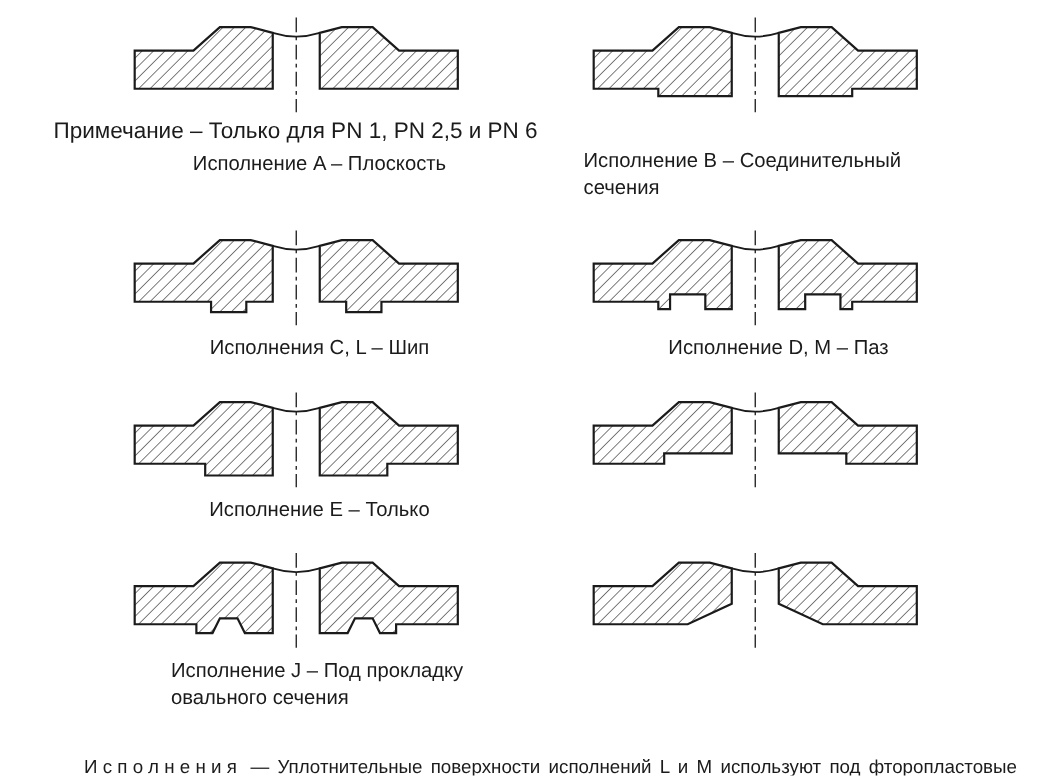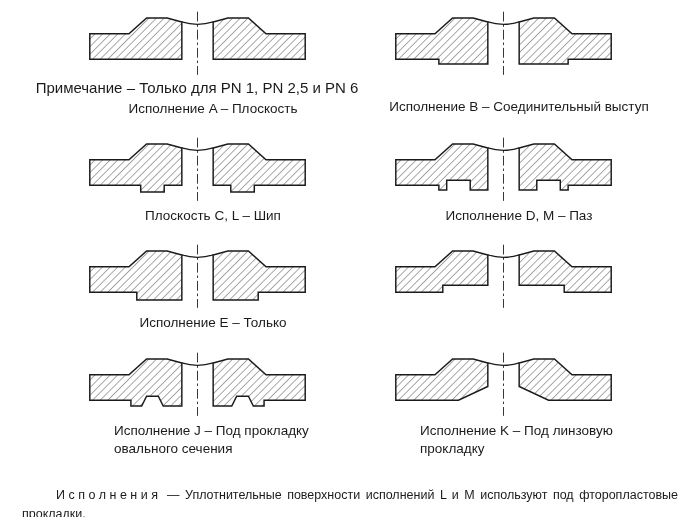--- a/index.html
+++ b/index.html
@@ -77,36 +77,36 @@
           <defs>
             <pattern id="hatch1" width="5.5" height="5.5" patternUnits="userSpaceOnUse" patternTransform="rotate(45)">
               <line x1="0" y1="0" x2="0" y2="5.5" stroke="#3a3a3a" stroke-width="0.9"></line>
             </pattern>
           </defs>
           <path d="M136,12 L 151,8 L 172,8 L 190,24 L 230,24 L 230,50 L 186,50 L 186,55 L 136,55 Z" fill="url(#hatch1)" stroke="#1b1b1b" stroke-width="1.5" stroke-linejoin="miter"></path>
           <path d="M104,12 L 89,8 L 68,8 L 50,24 L 10,24 L 10,50 L 54,50 L 54,55 L 104,55 Z" fill="url(#hatch1)" stroke="#1b1b1b" stroke-width="1.5" stroke-linejoin="miter"></path>
           <path d="M104,12 Q120,17 136,12" fill="none" stroke="#1b1b1b" stroke-width="1.3"></path>
           <line x1="120" y1="1.5" x2="120" y2="66" stroke="#1b1b1b" stroke-width="0.9" stroke-dasharray="10 3 2.5 3"></line>
         </svg>
-      <figcaption class="caption offset">Исполнение B – Соединительный выступ</figcaption>
+      <figcaption class="caption offset">Исполнение B – Соединительный сечения</figcaption>
     </figure>
 
     <figure class="cell">
       <svg class="flange" viewBox="0 0 240 68">
           <defs>
             <pattern id="hatch2" width="5.5" height="5.5" patternUnits="userSpaceOnUse" patternTransform="rotate(45)">
               <line x1="0" y1="0" x2="0" y2="5.5" stroke="#3a3a3a" stroke-width="0.9"></line>
             </pattern>
           </defs>
           <path d="M136,12 L 151,8 L 172,8 L 190,24 L 230,24 L 230,50 L 178,50 L 178,57 L 154,57 L 154,50 L 136,50 Z" fill="url(#hatch2)" stroke="#1b1b1b" stroke-width="1.5" stroke-linejoin="miter"></path>
           <path d="M104,12 L 89,8 L 68,8 L 50,24 L 10,24 L 10,50 L 62,50 L 62,57 L 86,57 L 86,50 L 104,50 Z" fill="url(#hatch2)" stroke="#1b1b1b" stroke-width="1.5" stroke-linejoin="miter"></path>
           <path d="M104,12 Q120,17 136,12" fill="none" stroke="#1b1b1b" stroke-width="1.3"></path>
           <line x1="120" y1="1.5" x2="120" y2="66" stroke="#1b1b1b" stroke-width="0.9" stroke-dasharray="10 3 2.5 3"></line>
         </svg>
-      <figcaption class="caption">Плоскость C, L – Шип</figcaption>
+      <figcaption class="caption">Исполнения C, L – Шип</figcaption>
     </figure>
 
     <figure class="cell">
       <svg class="flange" viewBox="0 0 240 68">
           <defs>
             <pattern id="hatch3" width="5.5" height="5.5" patternUnits="userSpaceOnUse" patternTransform="rotate(45)">
               <line x1="0" y1="0" x2="0" y2="5.5" stroke="#3a3a3a" stroke-width="0.9"></line>
             </pattern>
           </defs>
           <path d="M136,12 L 151,8 L 172,8 L 190,24 L 230,24 L 230,50 L 186,50 L 186,55 L 178,55 L 178,45 L 154,45 L 154,55 L 136,55 Z" fill="url(#hatch3)" stroke="#1b1b1b" stroke-width="1.5" stroke-linejoin="miter"></path>
@@ -166,21 +166,20 @@
           <defs>
             <pattern id="hatch7" width="5.5" height="5.5" patternUnits="userSpaceOnUse" patternTransform="rotate(45)">
               <line x1="0" y1="0" x2="0" y2="5.5" stroke="#3a3a3a" stroke-width="0.9"></line>
             </pattern>
           </defs>
           <path d="M136,12 L 151,8 L 172,8 L 190,24 L 230,24 L 230,50 L 166,50 L 136,36 Z" fill="url(#hatch7)" stroke="#1b1b1b" stroke-width="1.5" stroke-linejoin="miter"></path>
           <path d="M104,12 L 89,8 L 68,8 L 50,24 L 10,24 L 10,50 L 74,50 L 104,36 Z" fill="url(#hatch7)" stroke="#1b1b1b" stroke-width="1.5" stroke-linejoin="miter"></path>
           <path d="M104,12 Q120,17 136,12" fill="none" stroke="#1b1b1b" stroke-width="1.3"></path>
           <line x1="120" y1="1.5" x2="120" y2="66" stroke="#1b1b1b" stroke-width="0.9" stroke-dasharray="10 3 2.5 3"></line>
         </svg>
-      <figcaption class="caption narrow">Исполнение K – Под линзовую прокладку</figcaption>
     </figure>
 
   </div>
 
   <p class="footnote">
     <span class="spaced">Исполнения</span>
     <span>— Уплотнительные поверхности исполнений L и M используют под фторопластовые прокладки.</span>
   </p>
 </div>
 

